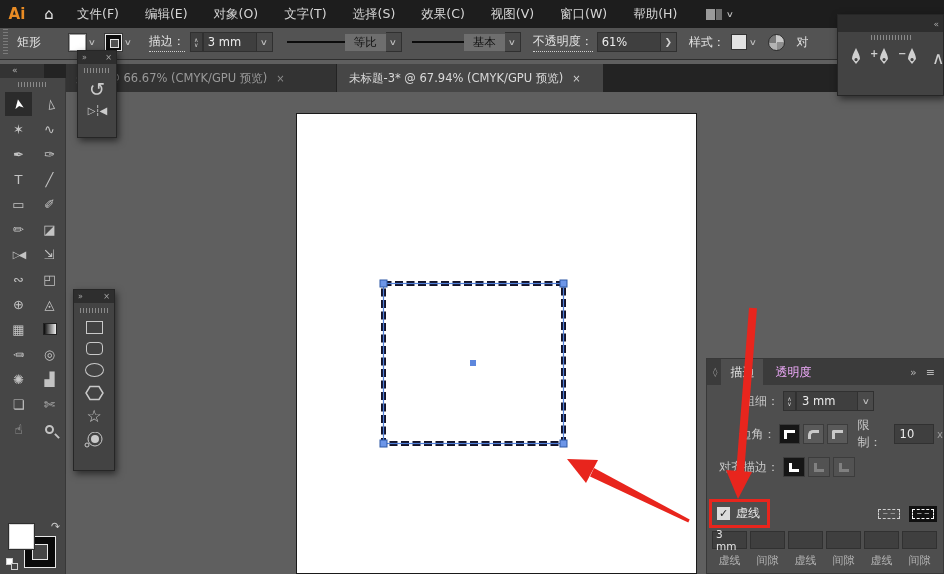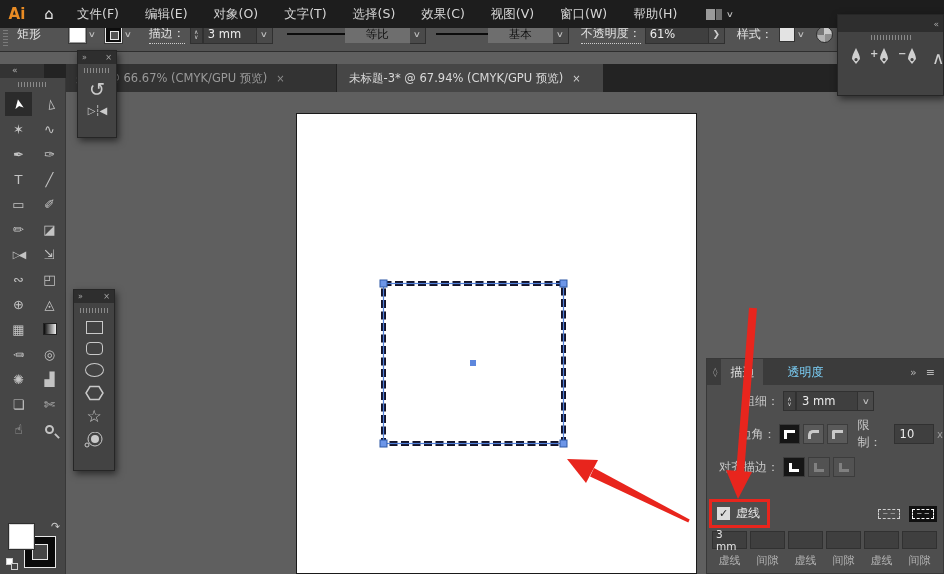--- a/index.html
+++ b/index.html
@@ -13,40 +13,40 @@
   #ai-logo { width:34px; height:28px; display:flex; align-items:center; justify-content:center;
     color:#e88b24; font-weight:bold; font-size:15px; }
   #home-ico { width:30px; text-align:center; color:#e8e8e8; font-size:15px; }
   .menu-item { padding:0 13px; height:28px; display:flex; align-items:center; white-space:nowrap; }
   #ws-switch { margin-left:16px; display:flex; align-items:center; gap:5px; }
   .ws-ico { width:16px; height:11px; background:#9a9a9a; position:relative; }
   .ws-ico::after { content:""; position:absolute; right:0; top:0; width:6px; height:11px; background:#6e6e6e; border-left:1px solid #1d1d1d; }
   .chev { font-size:8px; color:#bdbdbd; transform:scaleX(1.4); }
 
   
-  #controlbar { position:absolute; left:0; top:16px; width:944px; height:36px; background:#535353;
+  #controlbar { position:absolute; left:0; top:24px; width:944px; height:36px; background:#535353;
     border-top:1px solid #2a2a2a; border-bottom:1px solid #2e2e2e; display:flex; align-items:center;
     color:#e2e2e2; font-size:12px; z-index:10; white-space:nowrap; }
   .vgrip { width:5px; height:26px; margin-left:3px;
     background:repeating-linear-gradient(180deg,#7b7b7b 0 1px,transparent 1px 3px); }
   #cb-toolname { margin-left:9px; width:46px; }
   .swatch-wrap { display:flex; align-items:center; gap:3px; margin-left:6px; }
   .fill-sw { width:17px; height:17px; background:#fff; border:1px solid #9c9c9c; box-shadow:0 0 0 1px #3a3a3a; }
   .stroke-sw { width:17px; height:17px; background:#0d0d0d; border:1px solid #e8e8e8; box-shadow:0 0 0 1px #3a3a3a; position:relative; }
   .stroke-sw::after { content:""; position:absolute; left:4px; top:4px; width:7px; height:7px; background:#535353; border:1px solid #e8e8e8; }
   .dotted-lbl { border-bottom:1px dotted #cfcfcf; padding-bottom:1px; }
   .stepper { width:13px; height:20px; margin-left:5px; background:#3f3f3f; border:1px solid #303030;
     display:flex; flex-direction:column; align-items:center; justify-content:center; color:#cdcdcd; }
   .stepper span { font-size:6px; line-height:5px; }
   .selbox { height:20px; background:#3f3f3f; border:1px solid #303030; display:flex; align-items:center;
     padding:0 4px; color:#ececec; font-size:11.5px; }
   .chevbox { width:16px; height:20px; background:#4a4a4a; border:1px solid #303030; border-left:none;
     display:flex; align-items:center; justify-content:center; }
   .lineprev { height:2px; background:#0c0c0c; }
-  .chip { background:#6e6e6e; color:#111; font-size:11.5px; padding:1px 21px; }
+  .chip { background:#6e6e6e; color:#111; font-size:11.5px; padding:1px 9px; }
   .gt { color:#cfcfcf; font-size:9px; }
   #recolor-globe { width:17px; height:17px; border-radius:50%; margin-left:12px;
     background:conic-gradient(#c9c9c9 0 25%, #8e8e8e 0 50%, #b3b3b3 0 75%, #787878 0); border:1px solid #2f2f2f; }
 
   
   #tabbar { position:absolute; left:0; top:64px; width:944px; height:28px; background:#232323; z-index:5; }
   .doctab { position:absolute; top:0; height:28px; display:flex; align-items:center; font-size:11.5px;
     padding:0 10px; gap:9px; }
   .tab-close { font-size:10px; color:#8b8b8b; }
   #dock-collapse { position:absolute; left:0; top:0; width:44px; height:14px; background:#333;
@@ -104,21 +104,21 @@
   .pen-ico { position:relative; width:18px; height:24px; }
   .pen-sup { position:absolute; left:-6px; top:2px; font-size:10px; font-weight:bold; }
   #anchor-ico { font-size:17px; color:#d0d0d0; }
 
   
   #strokepanel { position:absolute; left:706px; top:358px; width:238px; height:216px; background:#4e4e4e;
     border:1px solid #383838; z-index:8; color:#c9c9c9; font-size:12px; }
   #sp-head { height:26px; background:#3b3b3b; display:flex; align-items:center; }
   #sp-collapse { color:#9a9a9a; font-size:9px; padding:0 4px 0 6px; }
   #sp-tab-active { background:#4e4e4e; color:#e6e6e6; height:26px; display:flex; align-items:center; padding:0 9px; }
-  #sp-tab-inactive { color:#7dd3fc; padding:0 24px; }
+  #sp-tab-inactive { color:#f0abfc; padding:0 12px; }
   #sp-head-icons { margin-left:auto; display:flex; gap:9px; padding-right:8px; color:#b5b5b5; font-size:11px; }
   .sp-row { display:flex; align-items:center; margin-top:6px; }
   .sp-lbl { width:76px; text-align:right; padding-right:4px; white-space:nowrap; }
   .sp-btn { width:22px; height:20px; background:#5a5a5a; border:1px solid #3c3c3c; margin-right:3px;
     display:flex; align-items:center; justify-content:center; }
   .sp-btn.sel { background:#161616; }
   .sp-btn.dim { background:#525252; }
   .cap-ico { width:11px; height:7px; background:#c9c9c9; position:relative; }
   .sp-btn.sel .cap-ico { background:#fff; }
   .cap-ico::after { content:""; position:absolute; left:3px; top:-2px; width:1px; height:11px; background:#3c3c3c; }

